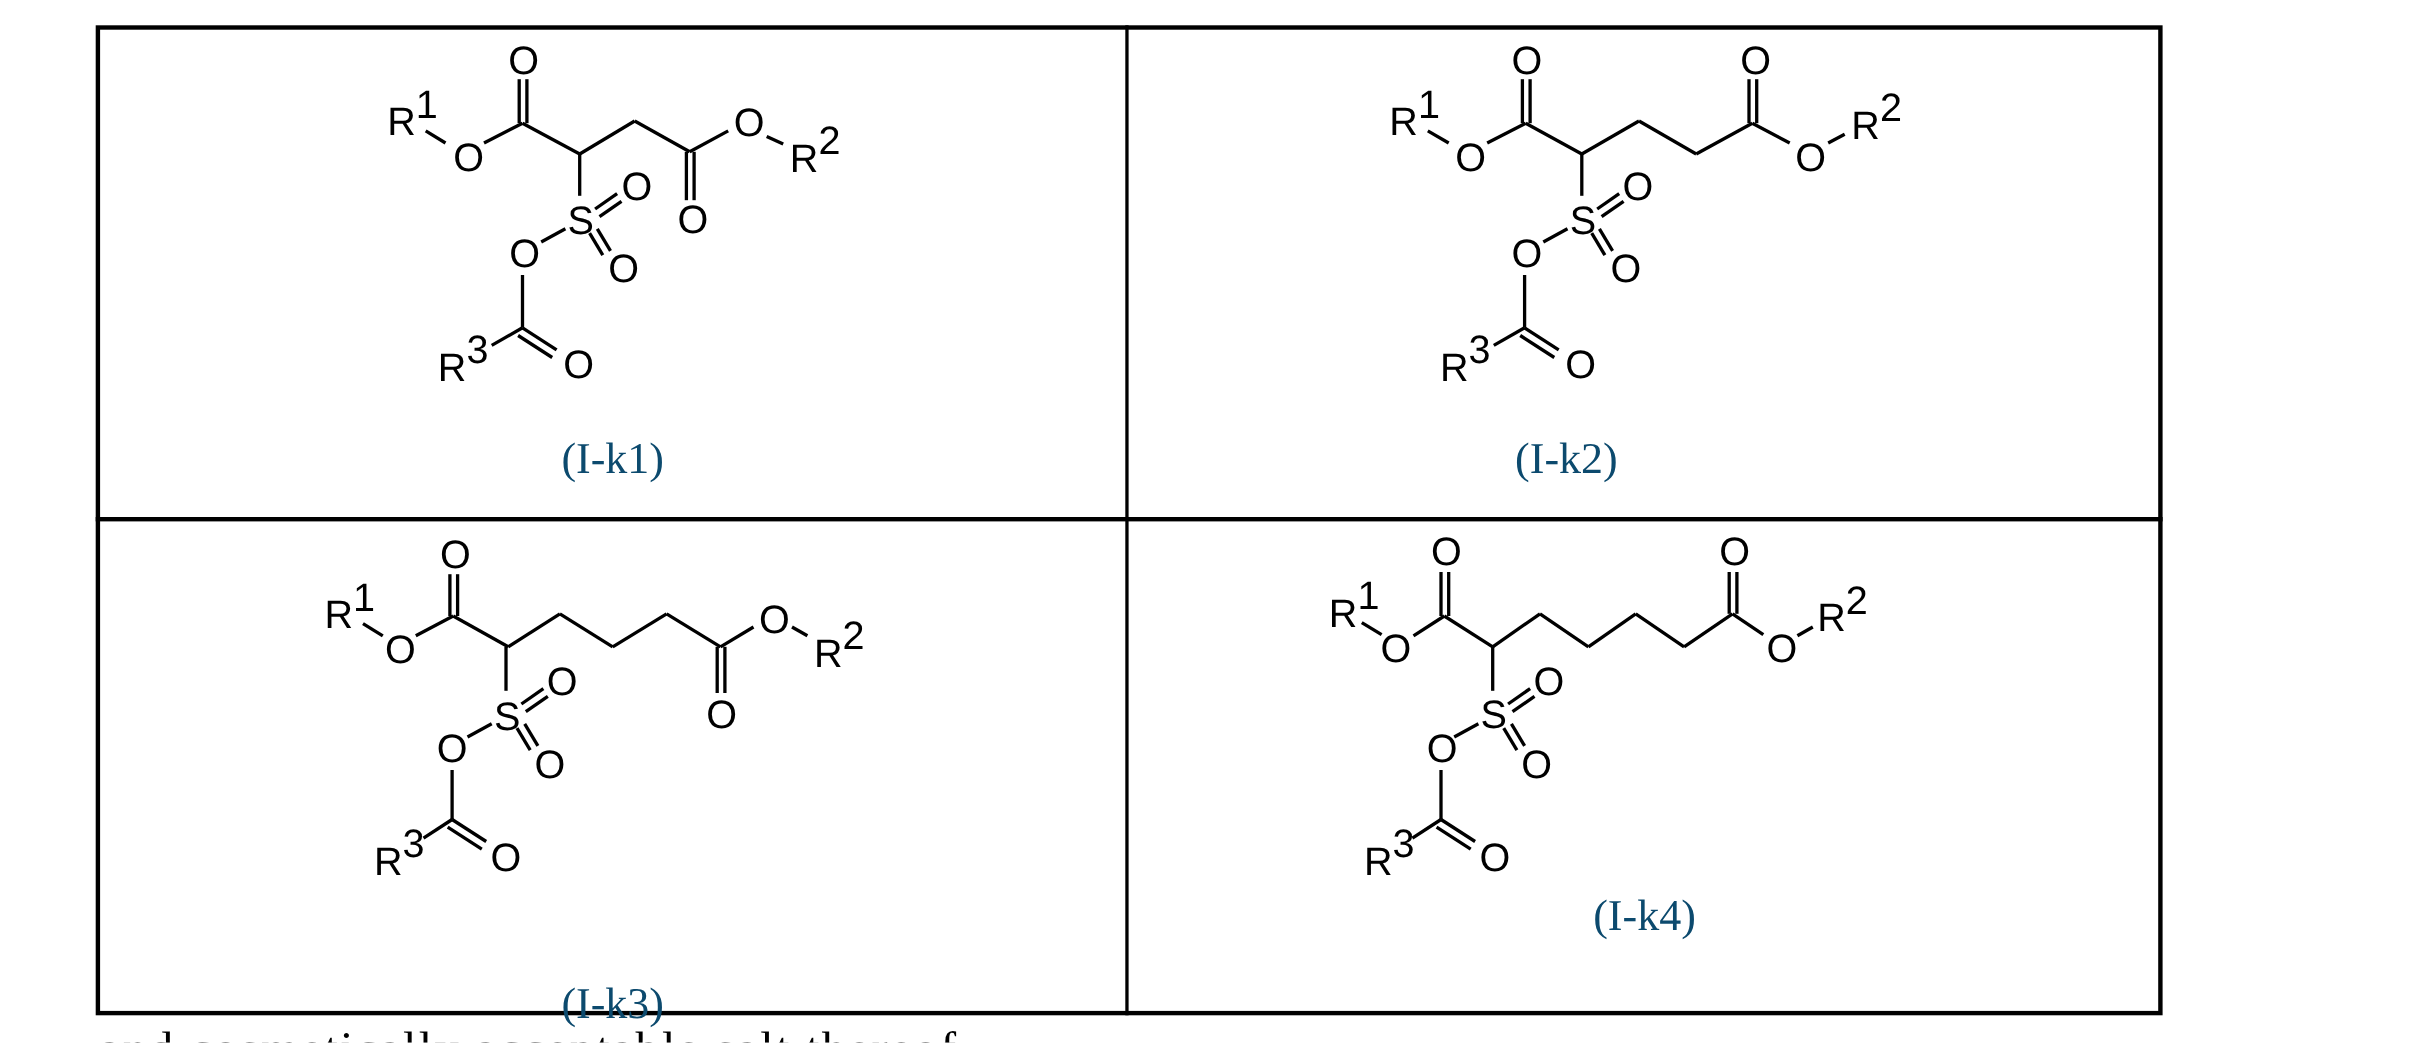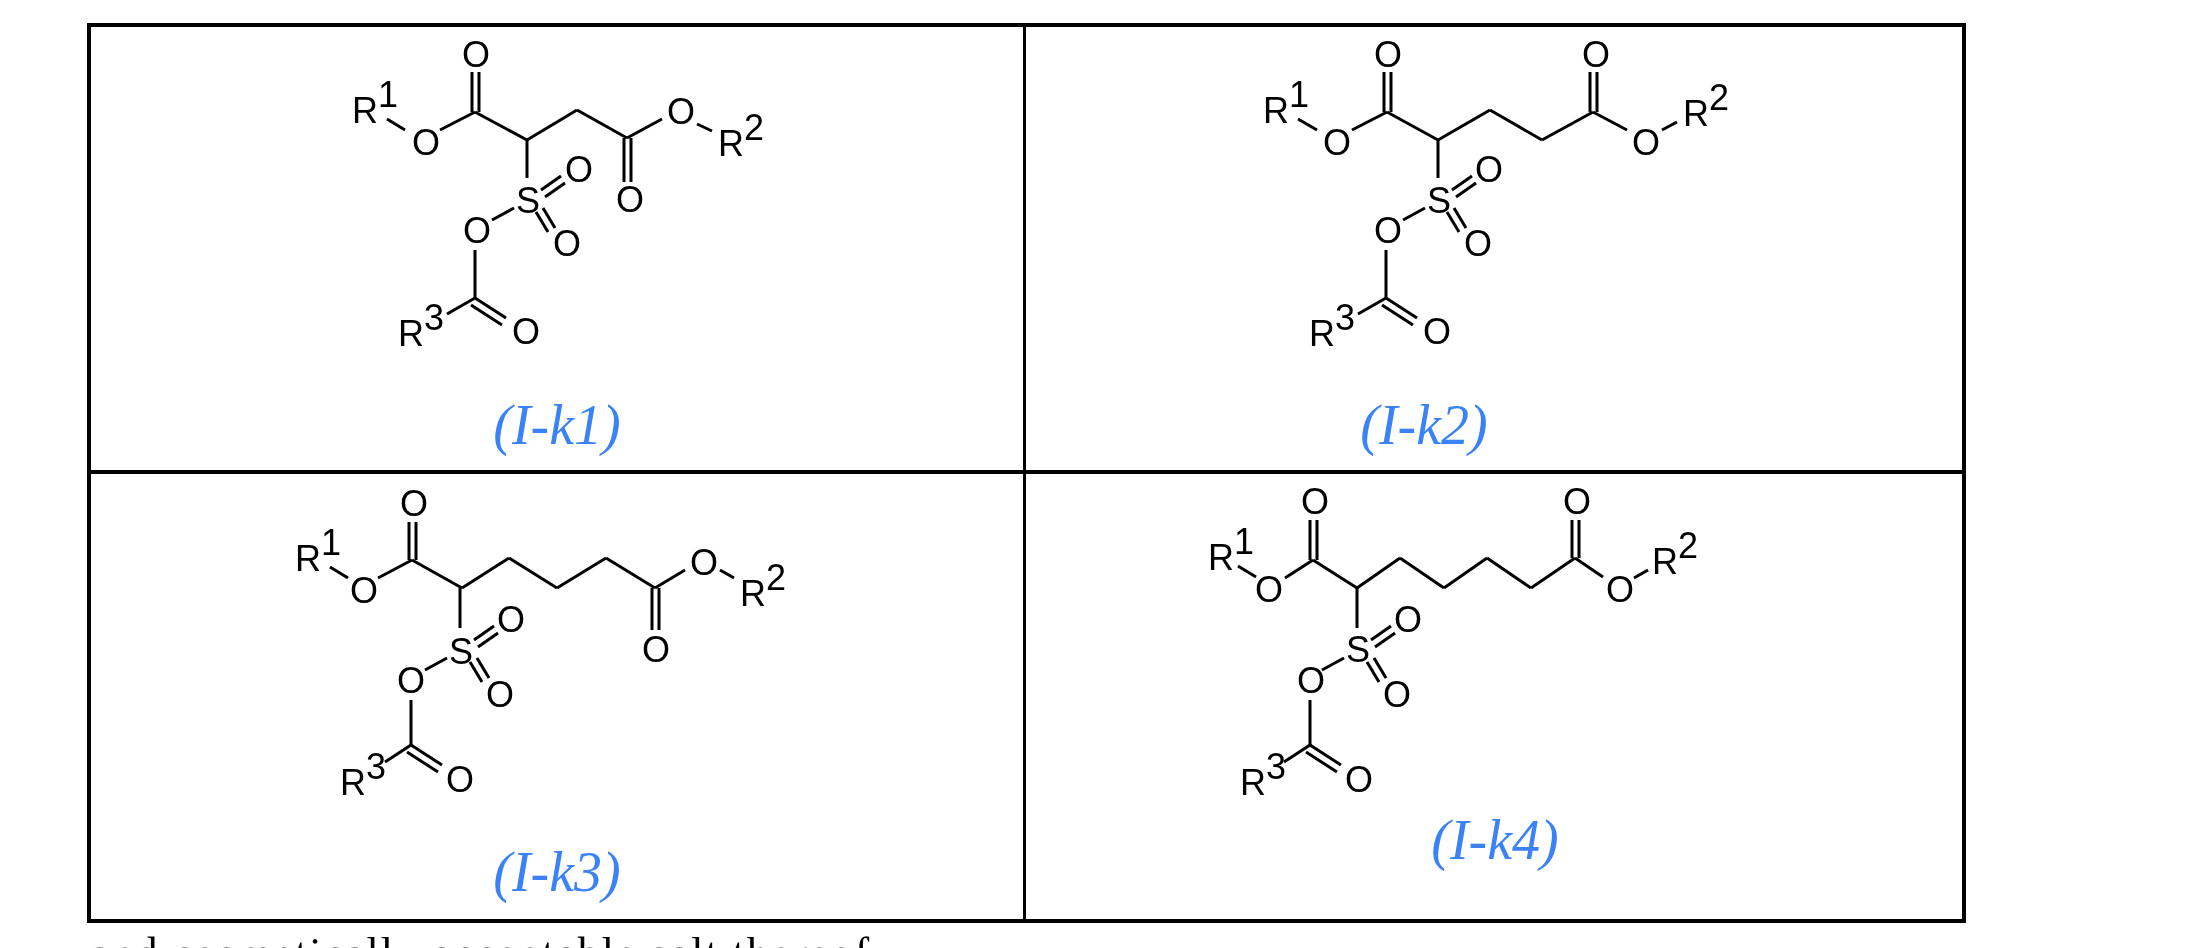--- a/index.html
+++ b/index.html
@@ -3,21 +3,21 @@
 <meta charset="utf-8">
 <style>
   html, body { margin:0; padding:0; background:#ffffff; }
   body { width:2208px; height:948px; position:relative; overflow:hidden; font-family:"Liberation Sans", sans-serif; }
   .table { position:absolute; left:87px; top:23px; width:1879px; height:900px; border:4px solid #000; box-sizing:border-box; }
   .vline { position:absolute; left:1023px; top:23px; width:3px; height:900px; background:#000; }
   .hline { position:absolute; left:87px; top:470px; width:1879px; height:4px; background:#000; }
   svg.mol { position:absolute; left:0; top:0; width:2208px; height:948px; }
   svg.mol line { stroke:#000; stroke-width:3; stroke-linecap:butt; }
   svg.mol text { font-family:"Liberation Sans", sans-serif; font-size:36px; fill:#000; }
-  .label { position:absolute; font-family:"Liberation Serif", serif; font-size:56px; color:#3b82f6; text-align:center; width:300px;font-style:italic; }
+  .label { position:absolute; font-family:"Liberation Serif", serif; font-size:40px; color:#0c4a6e; text-align:center; width:300px; }
   .bottom-text { position:absolute; left:90px; top:924px; height:24px; overflow:hidden; font-family:"Liberation Serif", serif; font-size:44px; line-height:60px; color:#000; white-space:nowrap; letter-spacing:2px; }
 </style>
 </head>
 <body>
 
 <div class="table"></div>
 <div class="vline"></div>
 <div class="hline"></div>
 
 <svg class="mol" viewBox="0 0 2208 948">
@@ -181,16 +181,16 @@
     <line x1="1310" y1="745" x2="1341" y2="765"></line>
     <line x1="1306" y1="752" x2="1337" y2="772"></line>
     <text x="1345" y="792">O</text>
     <line x1="1310" y1="745" x2="1284" y2="762"></line>
     <text x="1240" y="795"><tspan>R</tspan><tspan class="sup" dy="-16">3</tspan></text>
   </g>
 </svg>
 
 <div class="label" style="left:407px; top:393px;">(I-k1)</div>
 <div class="label" style="left:1274px; top:393px;">(I-k2)</div>
-<div class="label" style="left:407px; top:840px;">(I-k3)</div>
+<div class="label" style="left:407px; top:888px;">(I-k3)</div>
 <div class="label" style="left:1345px; top:808px;">(I-k4)</div>
 
 <div class="bottom-text">and cosmetically acceptable salt thereof</div>
 
 </body></html>

